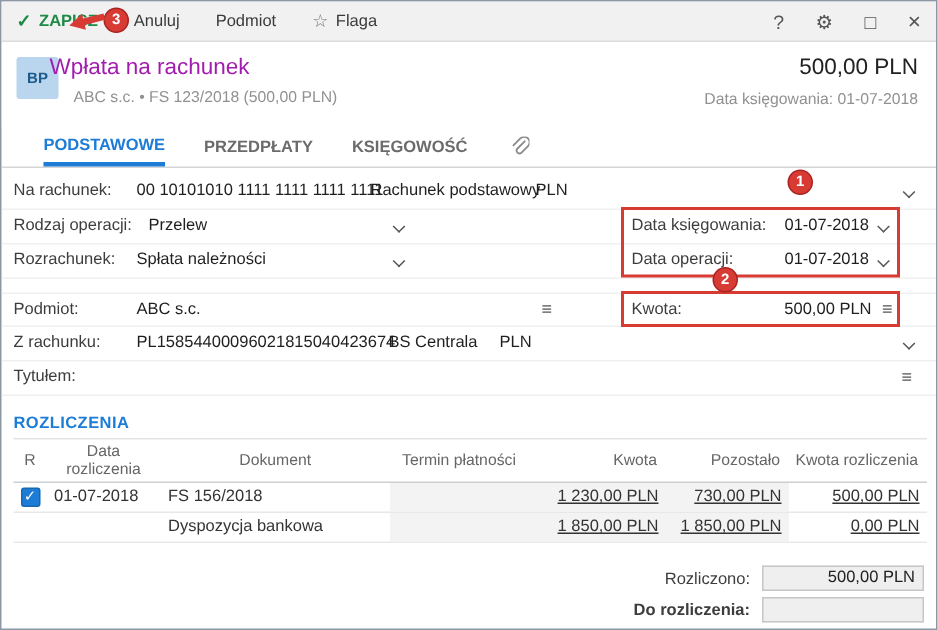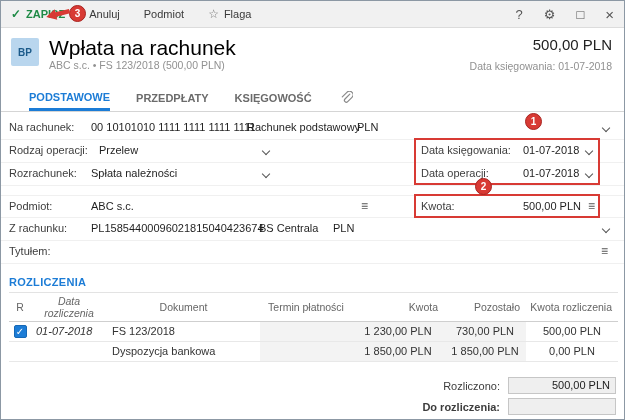--- a/index.html
+++ b/index.html
@@ -18,21 +18,21 @@
   .tbtn.save { color:#1e8a45; font-weight:bold; }
   .check-ic { color:#1e8a45; font-size:12px; font-weight:bold; }
   .star-ic { color:#777; font-size:12px; }
   .tspacer { flex:1; }
   .wbtn { margin-left:21px; color:#555; font-size:13px; line-height:13px; }
   
   .header { position:absolute; left:0; top:28px; width:100%; height:56px; background:#fff; }
   .avatar { position:absolute; left:10px; top:9px; width:28px; height:28px;
     background:#b9d6ee; color:#1b5a8a; font-weight:bold; font-size:10px;
     display:flex; align-items:center; justify-content:center; border-radius:2px; }
-  .htitle { position:absolute; left:48px; top:7px; font-size:21px; color:#000000; }
+  .htitle { position:absolute; left:32px; top:7px; font-size:15px; color:#a21caf; }
   .hsub { position:absolute; left:48px; top:30px; font-size:10.5px; color:#919191; }
   .hamount { position:absolute; right:12px; top:7px; font-size:15px; color:#222; }
   .hbook { position:absolute; right:12px; top:31px; font-size:10.5px; color:#919191; }
   
   .tabs { position:absolute; left:0; top:84px; width:100%; height:27px;
     border-bottom:1px solid #d5d5d5; display:flex; align-items:stretch; padding-left:28px; }
   .tab { display:flex; align-items:center; margin-right:26px; font-weight:bold; color:#6b6b6b; font-size:11px; }
   .tab.active { color:#1c7cd6; border-bottom:3px solid #1c7cd6; }
   .attach { display:flex; align-items:center; margin-left:2px; }
   
@@ -48,26 +48,26 @@
   .badge { position:absolute; width:17px; height:17px; border-radius:50%;
     background:#d83a34; border:1px solid #a82420; color:#fff; font-weight:bold; font-size:10px;
     display:flex; align-items:center; justify-content:center; z-index:50; }
   .ann-arrow { position:absolute; z-index:50; transform:rotate(-14deg); }
   
   .sect-title { position:absolute; left:8px; top:275px; color:#1c7cd6; font-weight:bold; font-size:11px; letter-spacing:0.3px; }
   .tablewrap { position:absolute; left:8px; top:291px; width:609px; }
   .thead { display:flex; border-top:1px solid #e3e3e3; border-bottom:1px solid #cfcfcf; color:#666; font-size:10.5px; }
   .th { padding:2px; min-height:26px; display:flex; align-items:center; justify-content:center; text-align:center; }
   .th.right { justify-content:flex-end; text-align:right; padding-right:6px; }
-  .c-r { width:22px; } .c-date { width:76px;font-style:italic; } .c-doc { width:153px; }
+  .c-r { width:22px; } .c-date { width:76px; } .c-doc { width:153px; }
   .c-due { width:92px; } .c-amt { width:92px; } .c-rem { width:82px; } .c-set { width:92px; }
   .trow { display:flex; height:20px; border-bottom:1px solid #e8e8e8; align-items:stretch; }
   .td { padding:0 5px; line-height:19px; white-space:nowrap; overflow:hidden; }
   .td.shade { background:#f3f3f3; }
-  .td.right { text-align:center; }
+  .td.right { text-align:right;text-decoration:underline; }
   .td.center { display:flex; align-items:center; justify-content:center; padding:0; }
   .cb { width:13px; height:13px; background:#1c7cd6; border:1px solid #1668b5; border-radius:2px;
     color:#fff; font-size:10px; line-height:11px; text-align:center; }
   
   .sumrow { position:absolute; right:8px; display:flex; align-items:center; gap:8px; }
   .sumlabel { color:#3d3d3d; }
   .sumbox { width:108px; height:17px; background:#efefef; border:1px solid #c6c6c6;
     text-align:right; padding:0 5px; line-height:15px; color:#222; }
 </style>
 </head>
@@ -184,21 +184,21 @@
       <div class="th c-amt right">Kwota</div>
       <div class="th c-rem right">Pozostało</div>
       <div class="th c-set right">Kwota rozliczenia</div>
     </div>
 
     <div class="trow">
       <div class="td c-r center">
         <span class="cb">✓</span>
       </div>
       <div class="td c-date">01-07-2018</div>
-      <div class="td c-doc">FS 123/2018</div>
+      <div class="td c-doc">FS 156/2018</div>
       <div class="td c-due shade"></div>
       <div class="td c-amt shade right">1 230,00 PLN</div>
       <div class="td c-rem shade right">730,00 PLN</div>
       <div class="td c-set right">500,00 PLN</div>
     </div>
 
     <div class="trow">
       <div class="td c-r center"></div>
       <div class="td c-date"></div>
       <div class="td c-doc">Dyspozycja bankowa</div>

